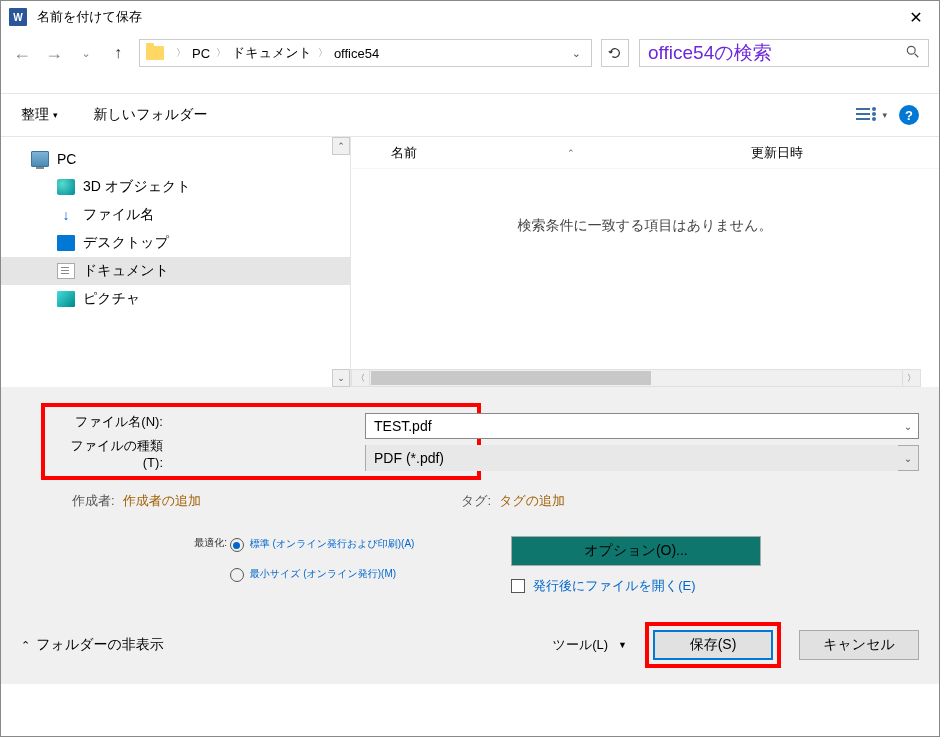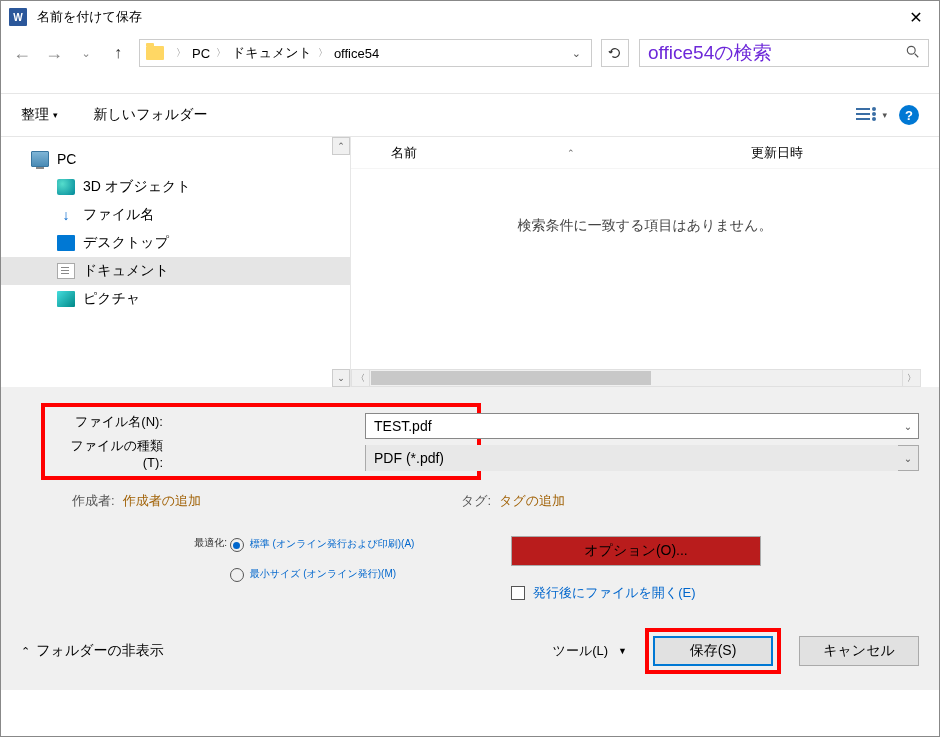--- a/index.html
+++ b/index.html
@@ -68,21 +68,21 @@
 .meta-row .meta-link{color:#a16207;}
 .opt-row { display: flex; margin-top: 26px; }
 .opt-left { margin-left: 130px; font-size: 10px; width:320px;}
 .opt-left .opt-label{text-align:right;width:76px;display:inline-block;color:#333;vertical-align:top;}
 .opt-left .radio-group{display:inline-block;width:220px;}
 .opt-left .radio-line{display:flex;align-items:flex-start;gap:6px;margin-bottom:14px;}
 .opt-left .radio{width:14px;height:14px;border:1px solid #555;border-radius:50%;display:flex;align-items:center;justify-content:center;flex-shrink:0;margin-top:2px;}
 .opt-left .radio.checked::after{content:"";width:7px;height:7px;background:#0066cc;border-radius:50%;}
 .opt-left .radio-text{color:#0066cc;line-height:1.5;}
 .opt-right{flex:1;}
-.opt-right .btn-options{width:250px;height:30px;border:1px solid #aaa;background:#b91c1c;font-size:14px;display:flex;align-items:center;justify-content:center;margin-bottom:18px;margin-left:40px;}
+.opt-right .btn-options{width:250px;height:30px;border:1px solid #aaa;background:#0f766e;font-size:14px;display:flex;align-items:center;justify-content:center;margin-bottom:11px;margin-left:40px;}
 .opt-right .check-line{display:flex;align-items:center;gap:8px;font-size:13px;margin-left:40px;}
 .opt-right .checkbox{width:14px;height:14px;border:1px solid #555;background:#fff;}
 .opt-right .check-text{color:#0066cc;}
 .bottom-bar { display: flex; align-items: center; padding: 14px 20px 16px 20px; background:#f0f0f0;}
 .bottom-bar .hide-folders{display:flex;align-items:center;gap:6px;font-size:14px;}
 .bottom-bar .hf-arrow{font-size:11px;}
 .bottom-bar .spacer{flex:1;}
 .bottom-bar .tools{font-size:13px;margin-right:18px;display:flex;align-items:center;gap:4px;text-align:right;}
 .bottom-bar .tools .arr{font-size:9px;margin-left:6px;}
 .btn{height:30px;border:1px solid #aaa;background:#e1e1e1;font-size:14px;display:flex;align-items:center;justify-content:center;padding:0 20px;min-width:120px;}

